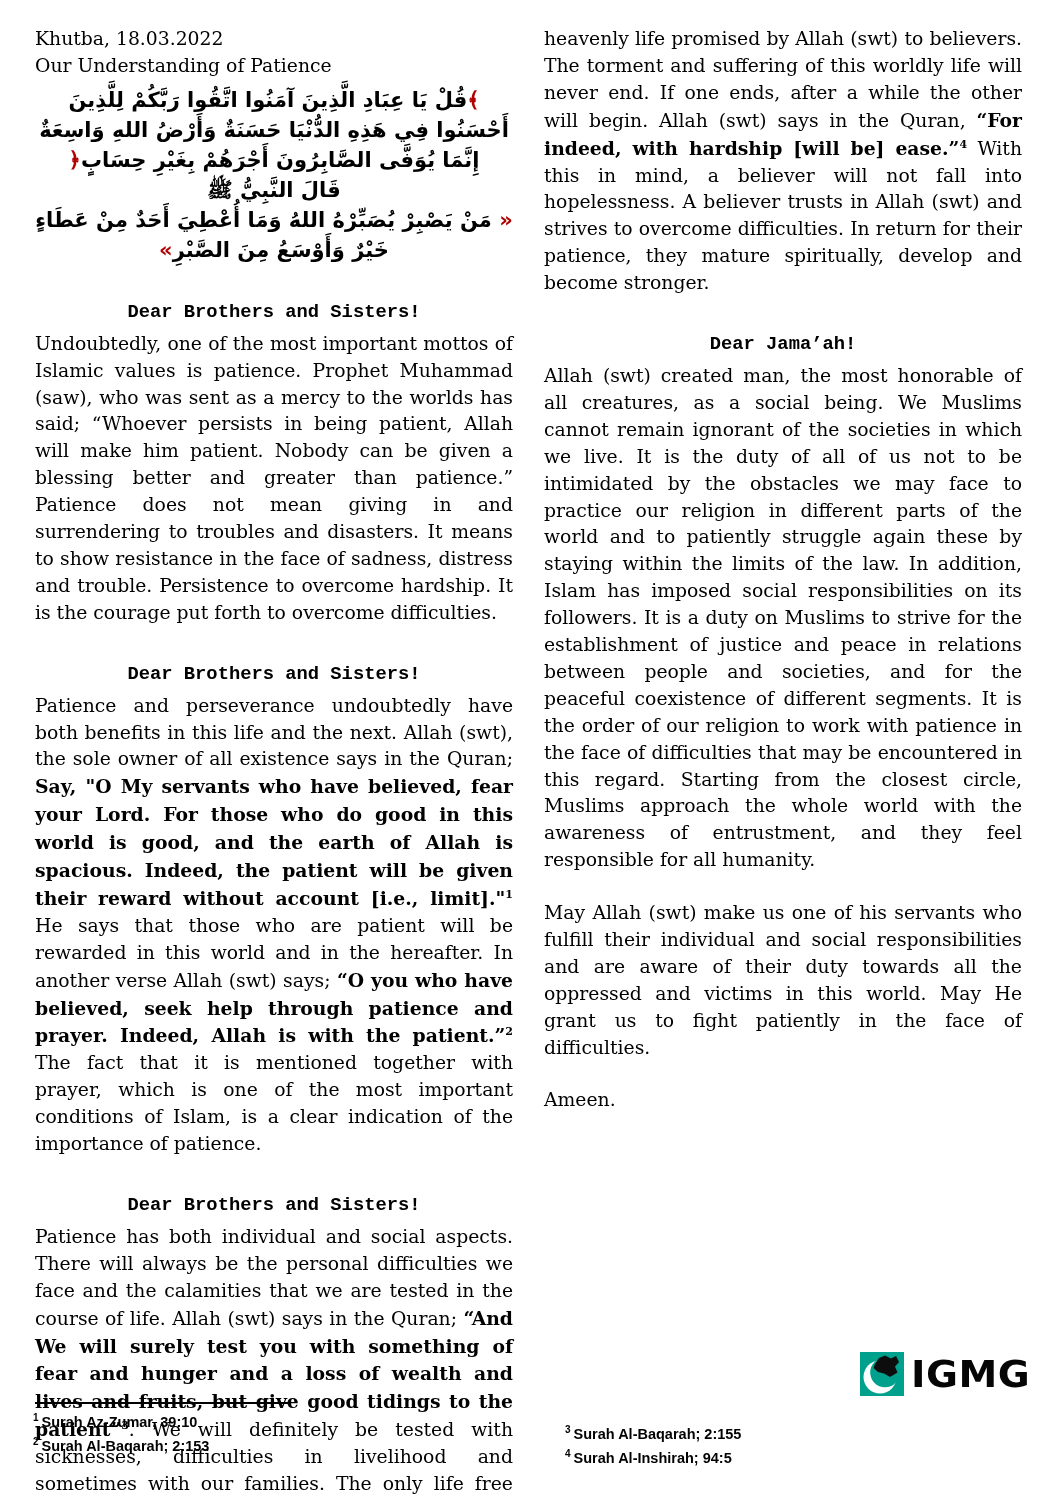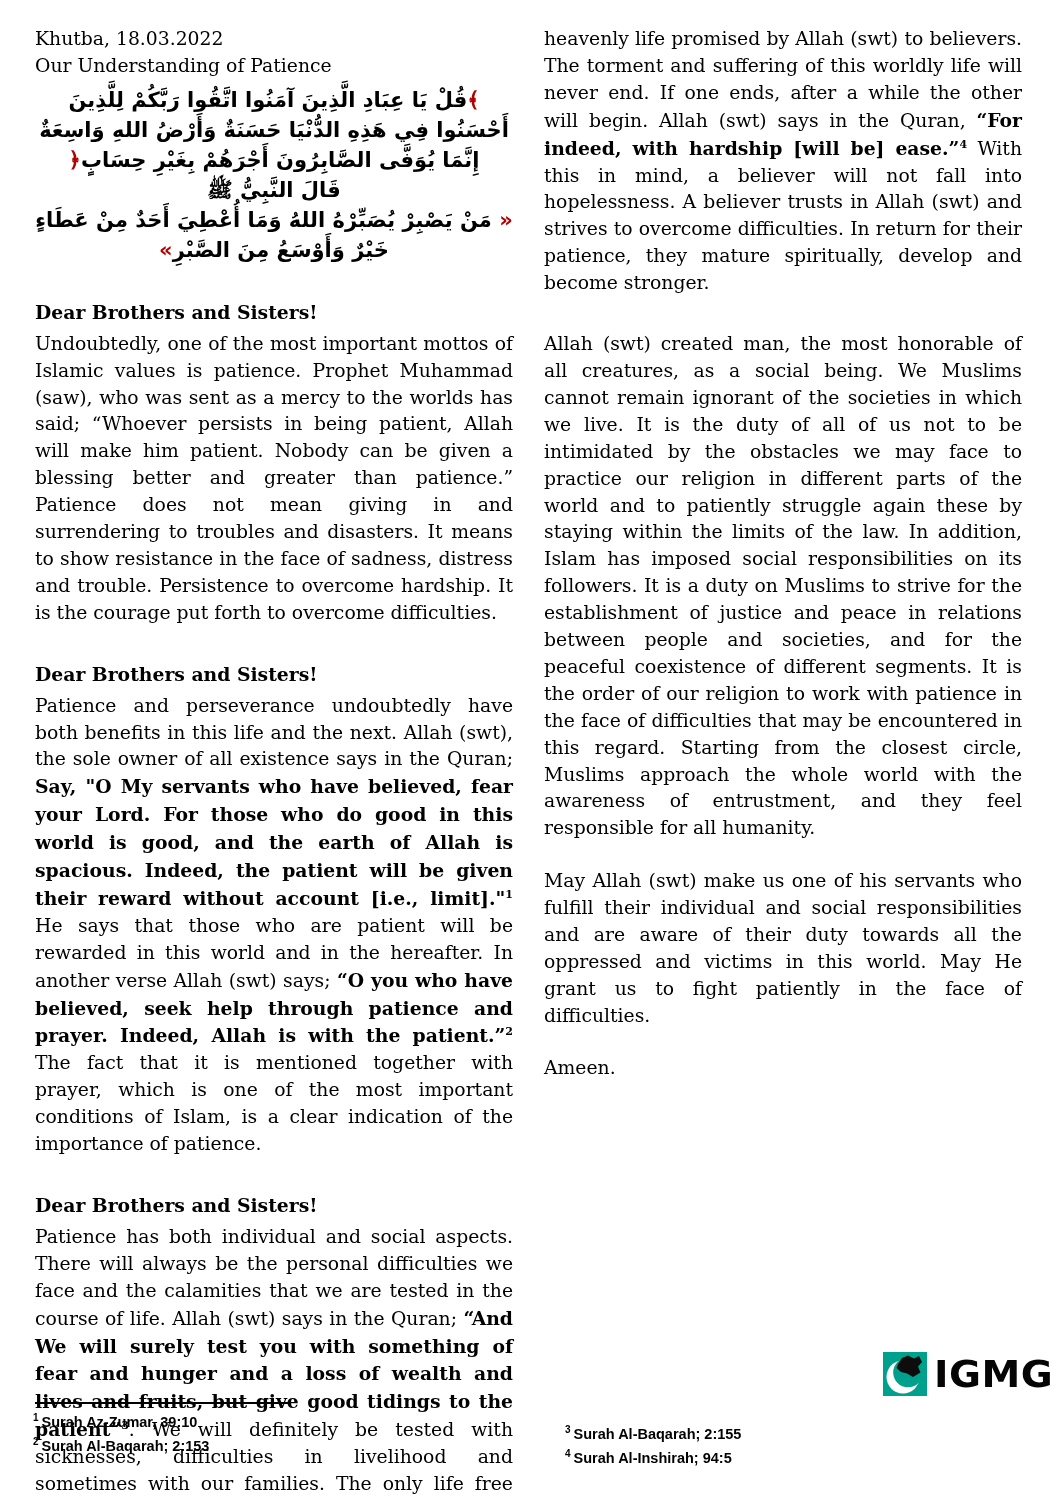--- a/index.html
+++ b/index.html
@@ -11,36 +11,36 @@
   .col-left{left:35px;}
   .col-right{left:544px;}
   .date{margin:0;}
   h1.title{font-size:inherit;line-height:inherit;font-weight:normal;margin:0;text-align:left;}
   .arabic{
     direction:rtl;text-align:center;font-family:"DejaVu Sans", sans-serif;
     font-weight:bold;font-size:21px;line-height:30px;margin:5px 0 2px 0;
   }
   .red{color:#b00000;}
   .sec{margin-top:34px;}
-  .sec h2{font-size:inherit;line-height:inherit;font-weight:bold;margin:0 0 5px 0;text-align:left;}
+  .sec h2{font-size:inherit;line-height:inherit;font-weight:bold;margin:0 0 5px 0;text-align:center;font-family:Liberation Mono, monospace;}
   p{margin:0;}
   .b{font-weight:bold;}
   sup{font-size:11px;line-height:0;vertical-align:super;}
   .closing{margin-top:26px;}
   .ameen{margin-top:25px;text-align:left;}
   .fnsep{position:absolute;left:35px;top:1402px;width:253px;height:0;border-top:2px solid #000;}
   .fnotes{
     position:absolute;top:1410px;width:478px;
     font-family:"Liberation Sans", sans-serif;font-weight:bold;
     font-size:14.5px;line-height:24px;color:#000;
   }
   .fnotes-left{left:33px;}
   .fnotes-right{left:565px;margin-top:12px;}
   .fnotes sup{font-size:10px;margin-right:3px;}
-  .logo{position:absolute;left:882px;top:1351px;display:flex;align-items:center;gap:6px;text-align:right;}
+  .logo{position:absolute;left:859px;top:1351px;display:flex;align-items:center;gap:6px;text-align:right;}
   .logo-word{
     font-family:"DejaVu Sans", sans-serif;font-weight:bold;font-size:39px;
     line-height:46px;letter-spacing:0.5px;color:#050505;transform:scaleY(0.97);
   }
 </style>
 </head>
 <body>
 
 <div class="col col-left">
   <p class="date">Khutba, 18.03.2022</p>
@@ -65,20 +65,21 @@
   <div class="sec">
     <h2>Dear Brothers and Sisters!</h2>
     <p><span>Patience has both individual and social aspects. There will always be the personal difficulties we face and the calamities that we are tested in the course of life. Allah (swt) says in the Quran; </span><span class="b">“And We will surely test you with something of fear and hunger and a loss of wealth and lives and fruits, but give good tidings to the patient”</span><sup class="b">3</sup><span>. We will definitely be tested with sicknesses, difficulties in livelihood and sometimes with our families. The only life free from troubles is the</span></p>
   </div>
 </div>
 
 <div class="col col-right">
   <p><span>heavenly life promised by Allah (swt) to believers. The torment and suffering of this worldly life will never end. If one ends, after a while the other will begin. Allah (swt) says in the Quran, </span><span class="b">“For indeed, with hardship [will be] ease.”</span><sup class="b">4</sup><span> With this in mind, a believer will not fall into hopelessness. A believer trusts in Allah (swt) and strives to overcome difficulties. In return for their patience, they mature spiritually, develop and become stronger.</span></p>
 
   <div class="sec">
+    <h2>Dear Jama’ah!</h2>
     <p><span>Allah (swt) created man, the most honorable of all creatures, as a social being. We Muslims cannot remain ignorant of the societies in which we live. It is the duty of all of us not to be intimidated by the obstacles we may face to practice our religion in different parts of the world and to patiently struggle again these by staying within the limits of the law. In addition, Islam has imposed social responsibilities on its followers. It is a duty on Muslims to strive for the establishment of justice and peace in relations between people and societies, and for the peaceful coexistence of different segments. It is the order of our religion to work with patience in the face of difficulties that may be encountered in this regard. Starting from the closest circle, Muslims approach the whole world with the awareness of entrustment, and they feel responsible for all humanity.</span></p>
   </div>
 
   <p class="closing"><span>May Allah (swt) make us one of his servants who fulfill their individual and social responsibilities and are aware of their duty towards all the oppressed and victims in this world. May He grant us to fight patiently in the face of difficulties.</span></p>
   <p class="ameen">Ameen.</p>
 </div>
 
 <div class="fnsep"></div>
 
 <div class="fnotes fnotes-left">

